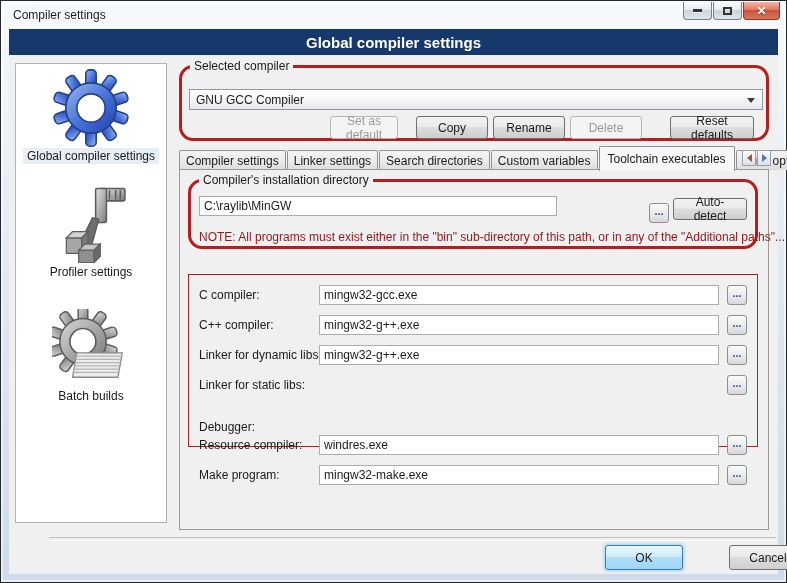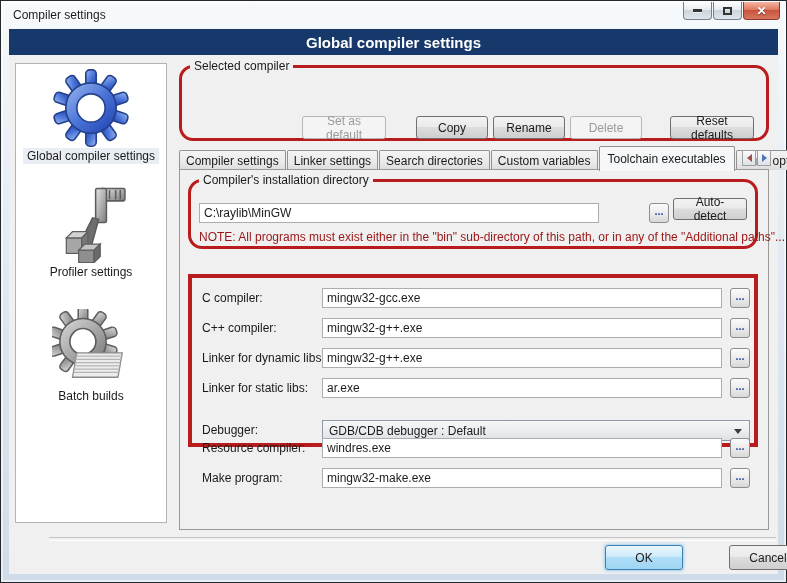--- a/index.html
+++ b/index.html
@@ -60,21 +60,21 @@
   .combo-main{position:absolute;left:7px;top:21px;width:574px;}
   
   .btn{
     border:1px solid #707070;border-radius:3px;box-sizing:border-box;
     background:linear-gradient(180deg,#f2f2f2 0%,#ebebeb 45%,#dddddd 50%,#cfcfcf 100%);
     font-family:"Liberation Sans", sans-serif;font-size:12px;color:#1b1b1b;
     display:inline-flex;align-items:center;justify-content:center;height:23px;
   }
   .btn.disabled{border-color:#b8b5b1;color:#9a9a9a;background:#f4f4f4;}
   .btnrow{position:absolute;left:0;right:12px;top:48px;display:flex;justify-content:flex-end;align-items:center;}
-  .btnrow .b-setdef{width:84px;margin-right:30px;}
+  .btnrow .b-setdef{width:68px;margin-right:18px;}
   .btnrow .b-copy,.btnrow .b-rename,.btnrow .b-del{width:72px;margin-right:5px;}
   .btnrow .b-del{margin-right:28px;}
   .btnrow .b-reset{width:84px;margin-right:0;}
   
   .tabstrip{position:absolute;left:170px;top:89px;width:592px;height:26px;display:flex;align-items:flex-end;white-space:nowrap;}
   .tab{
     height:20px;border:1px solid #919191;border-bottom:none;border-radius:2px 2px 0 0;
     background:linear-gradient(180deg,#f4f4f4 0%,#e9e9e9 60%,#dcdcdc 100%);
     padding:0 6px;display:inline-flex;align-items:center;margin-right:1px;font-size:12px;box-sizing:border-box;
   }
@@ -83,32 +83,32 @@
   .tabarrow{width:14px;height:16px;border:1px solid #9aa0a6;background:linear-gradient(180deg,#fbfbfb,#dfe2e5);display:flex;align-items:center;justify-content:center;margin-left:1px;box-sizing:border-box;}
   .tri-left{width:0;height:0;border-top:4px solid transparent;border-bottom:4px solid transparent;border-right:5px solid #9c5050;}
   .tri-right{width:0;height:0;border-top:4px solid transparent;border-bottom:4px solid transparent;border-left:5px solid #4f77b5;}
   
   .tabpanel{position:absolute;left:170px;top:114px;width:590px;height:361px;border:1px solid #9a9a9a;background:#f0f0f0;box-sizing:border-box;z-index:2;}
   .gb-install{left:8px;top:9px;width:570px;height:70px;}
   .tfield{
     border:1px solid #abadb3;background:#ffffff;height:20px;box-sizing:border-box;
     font-family:"Liberation Sans", sans-serif;font-size:12px;color:#1b1b1b;padding:0 4px;
   }
-  .inst-input{position:absolute;left:8px;top:21px;width:400px;}
+  .inst-input{position:absolute;left:8px;top:14px;width:358px;}
   .browse{
     position:absolute;width:20px;height:20px;border:1px solid #8a8f94;border-radius:3px;box-sizing:border-box;
     background:linear-gradient(180deg,#fbfbfb 0%,#ececec 50%,#d8d8d8 100%);
     color:#2c4ba0;font-size:11px;font-weight:bold;display:flex;align-items:center;justify-content:center;line-height:8px;padding-bottom:6px;
   }
   .inst-browse{left:458px;top:21px;}
   .inst-auto{position:absolute;left:482px;top:16px;width:74px;height:22px;}
   .note{position:absolute;left:8px;top:48px;color:#9b1515;font-size:12px;white-space:nowrap;text-align:right;}
   
   .subtabstrip{position:absolute;left:8px;top:81px;height:24px;display:flex;align-items:flex-end;}
-  .subpanel{position:absolute;left:8px;top:104px;width:570px;height:173px;border:4px solid #b91c1c;background:#f0f0f0;box-sizing:border-box;}
+  .subpanel{position:absolute;left:8px;top:104px;width:570px;height:173px;border:1px solid #b91c1c;background:#f0f0f0;box-sizing:border-box;}
   
   .frow{position:absolute;left:0;right:0;height:20px;}
   .flabel{position:absolute;left:10px;top:3px;font-size:12px;color:#1a1a1a;white-space:nowrap;}
   .finput{position:absolute;left:130px;width:400px;}
   .fbrowse{left:538px;top:0;}
   .fcombo{position:absolute;left:130px;width:428px;height:21px;background:linear-gradient(180deg,#f6f7f8 0%,#e9ebed 60%,#dde0e3 100%);}
   .r0{top:10px;} .r1{top:40px;} .r2{top:70px;} .r3{top:100px;} .r4{top:130px;margin-top:12px;} .r5{top:160px;} .r6{top:190px;}
   
   .footer-sep{position:absolute;left:40px;right:2px;top:482px;height:2px;border-top:1px solid #c3c3c3;border-bottom:1px solid #ffffff;}
   .btn-ok{
@@ -237,20 +237,24 @@
               <line x1="20" y1="39" x2="48" y2="39" stroke="#b5b5b5"></line>
             </g>
           </svg>
         </span>
         <span class="side-label">Batch builds</span>
       </div>
     </div>
 
     <div class="groupbox gb-compiler">
       <span class="group-label">Selected compiler</span>
+      <div class="combo combo-main">
+        <span>GNU GCC Compiler</span>
+        <span class="arrow"></span>
+      </div>
       <div class="btnrow">
         <button class="btn disabled b-setdef">Set as default</button>
         <button class="btn b-copy">Copy</button>
         <button class="btn b-rename">Rename</button>
         <button class="btn disabled b-del">Delete</button>
         <button class="btn b-reset">Reset defaults</button>
       </div>
     </div>
 
     <div class="tabstrip">
@@ -297,30 +301,25 @@
         </div>
 
         <div class="frow r2">
           <span class="flabel">Linker for dynamic libs:</span>
           <input class="tfield finput" value="mingw32-g++.exe" style="">
           <button class="browse fbrowse">...</button>
         </div>
 
         <div class="frow r3">
           <span class="flabel">Linker for static libs:</span>
-          <input class="tfield finput" value="ar.exe" style="">
           <button class="browse fbrowse">...</button>
         </div>
 
         <div class="frow r4">
           <span class="flabel">Debugger:</span>
-          <div class="combo fcombo">
-            <span>GDB/CDB debugger : Default</span>
-            <span class="arrow"></span>
-          </div>
         </div>
 
         <div class="frow r5">
           <span class="flabel">Resource compiler:</span>
           <input class="tfield finput" value="windres.exe" style="">
           <button class="browse fbrowse">...</button>
         </div>
 
         <div class="frow r6">
           <span class="flabel">Make program:</span>

